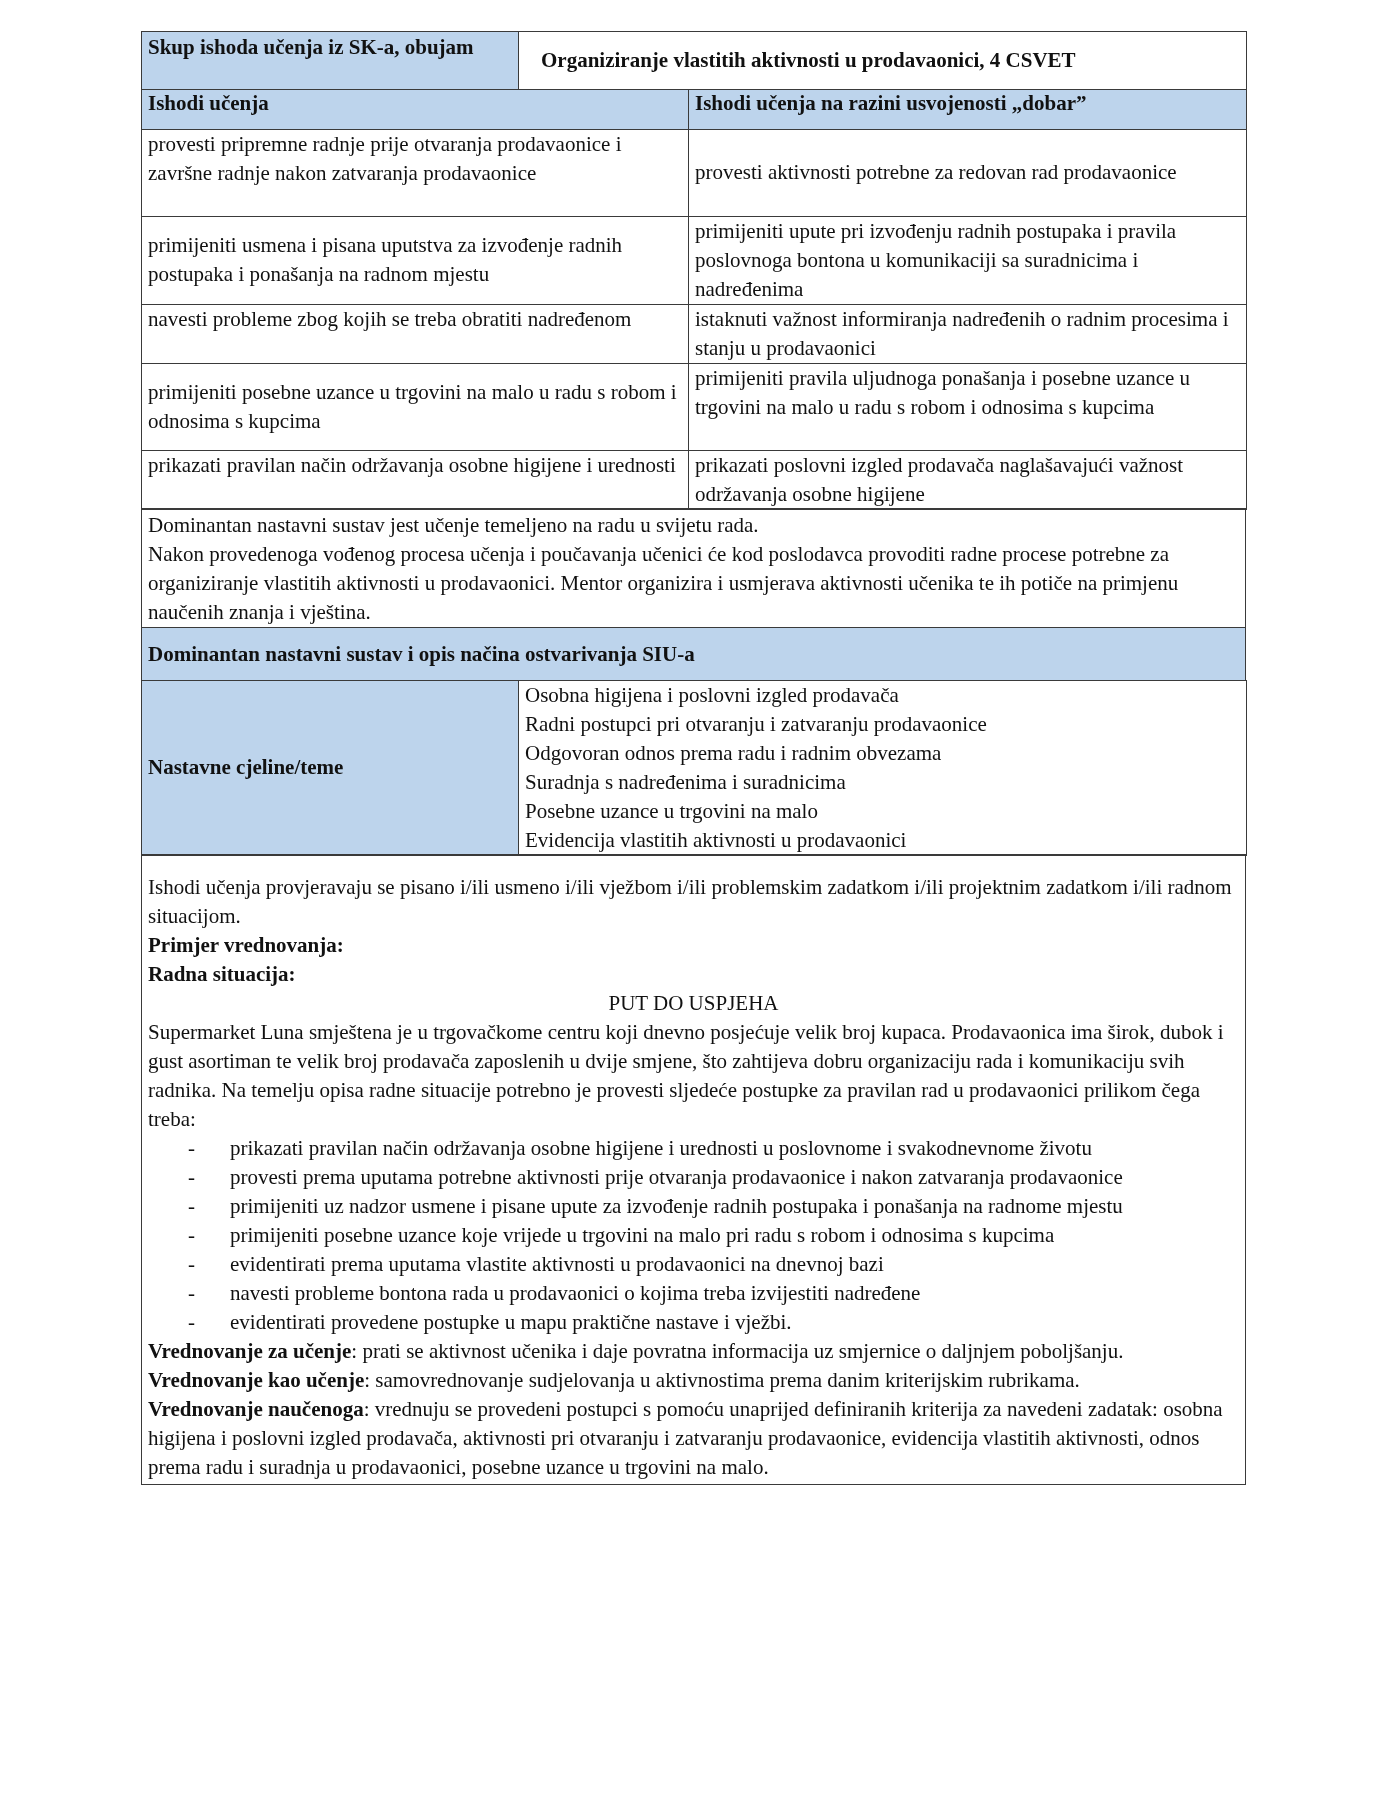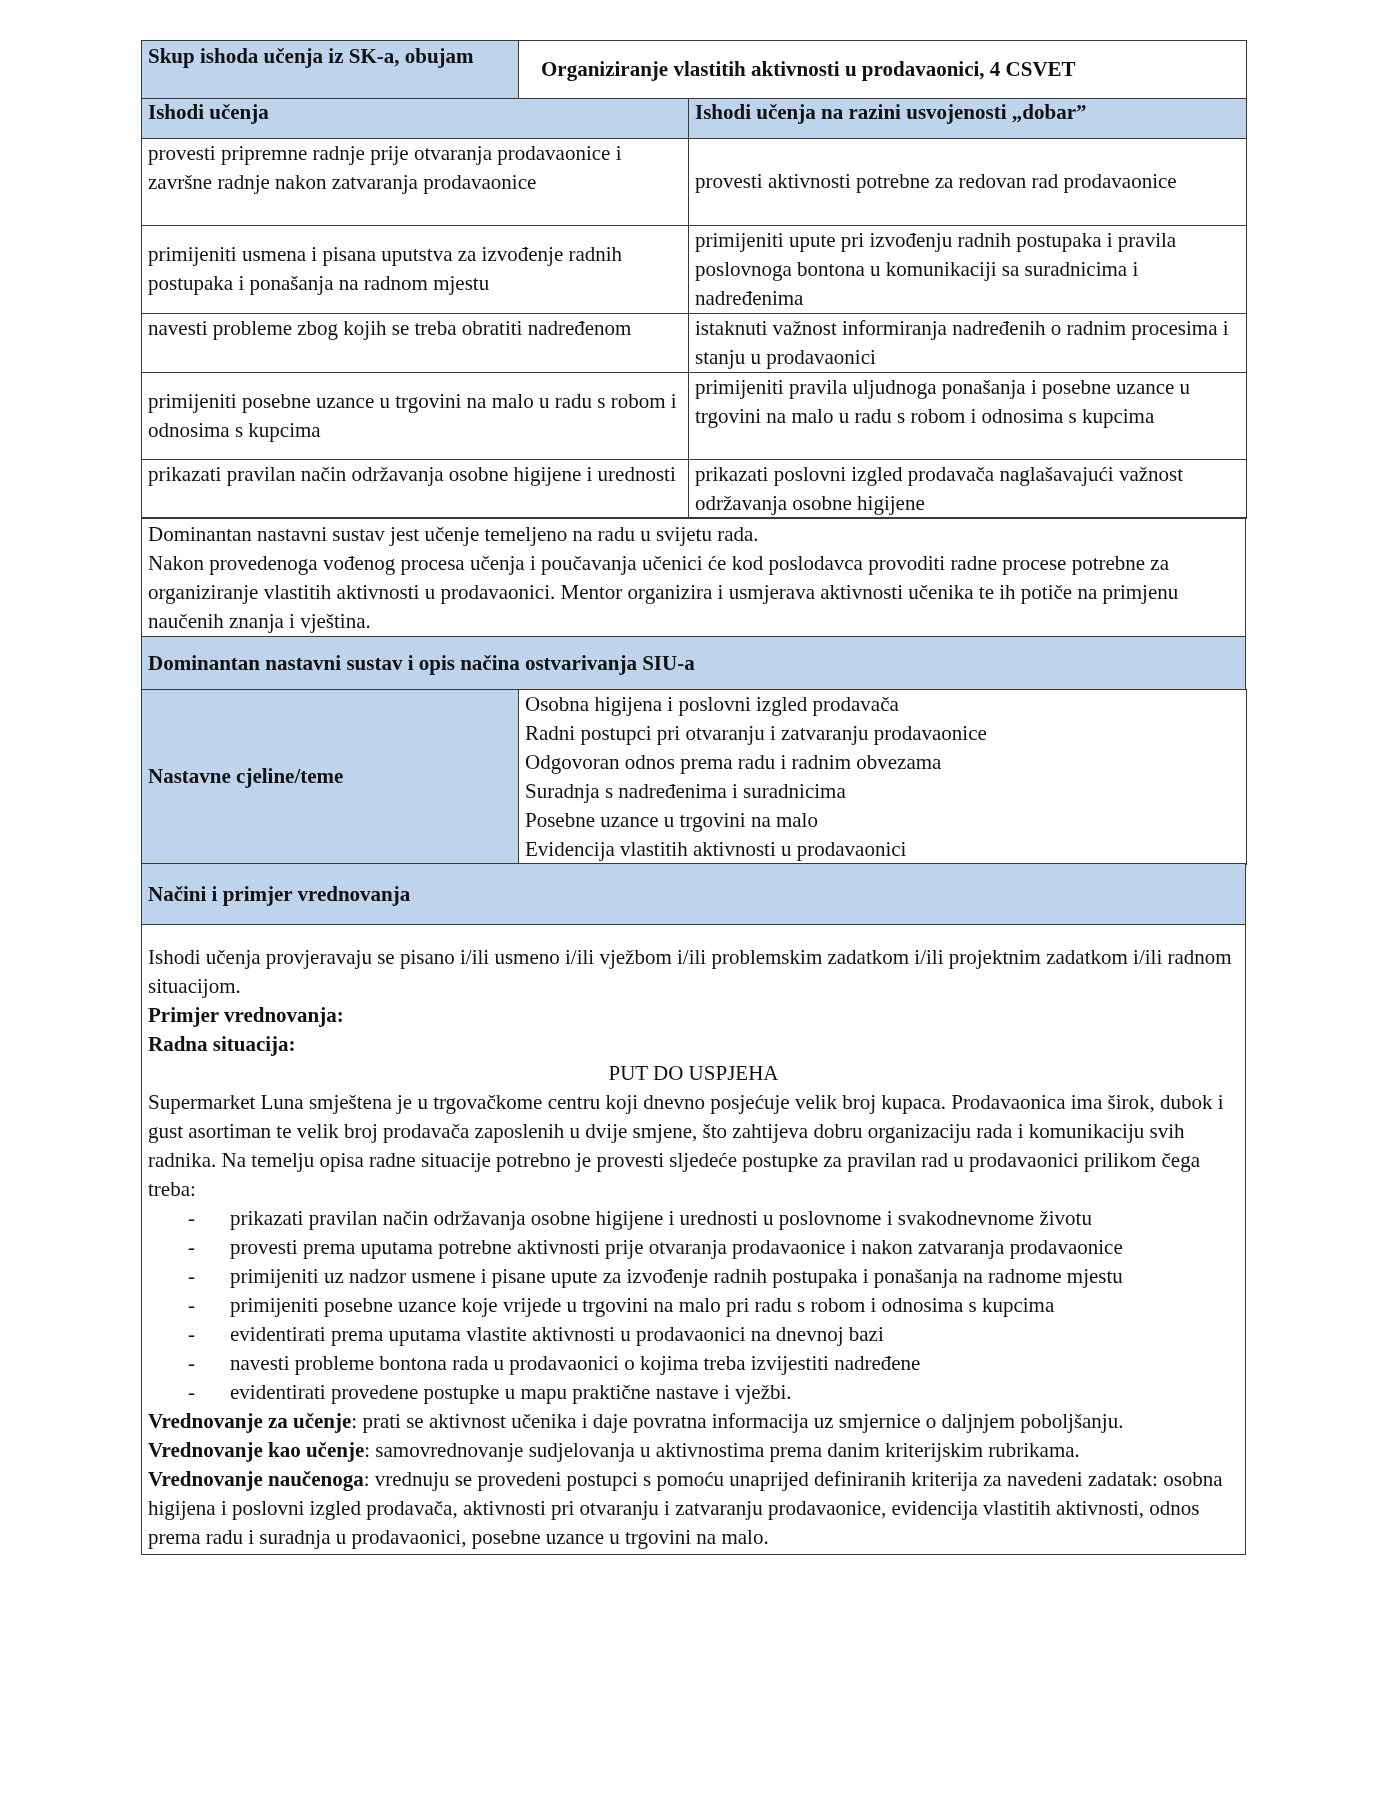--- a/index.html
+++ b/index.html
@@ -1,18 +1,18 @@
 <!DOCTYPE html>
 <html><head>
 <meta charset="utf-8">
 <style>
   html, body { margin: 0; padding: 0; background: #ffffff; }
   body { width: 1386px; height: 1797px; position: relative; overflow: hidden;
          font-family: "Liberation Serif", "DejaVu Serif", serif; color: #111; }
-  .page { position: absolute; left: 141px; top: 40px; width: 1105px; }
+  .page { position: absolute; left: 141px; top: 31px; width: 1105px; }
   table { border-collapse: collapse; width: 1105px; table-layout: fixed; }
   td { border: 1.5px solid #3a3a3a; vertical-align: top; padding: 0 6px;
        font-size: 21px; line-height: 29px; }
   .hdr { background: #bdd4ec; font-weight: bold; }
   .mid { vertical-align: middle; }
   .title-cell { font-weight: bold; font-size: 21px; vertical-align: middle; padding-left: 22px; }
   .sec { background: #bdd4ec; font-weight: bold; vertical-align: middle; height: 52px; }
   .center { text-align: center; font-weight: normal; }
   ul.dash { list-style: none; margin: 0; padding: 0 0 0 82px; }
   ul.dash li { position: relative; }
@@ -101,23 +101,20 @@
         <div>Suradnja s nadređenima i suradnicima</div>
         <div>Posebne uzance u trgovini na malo</div>
         <div>Evidencija vlastitih aktivnosti u prodavaonici</div>
       </td>
     </tr>
   </tbody>
     </table>
 
   <table style="margin-top:-1.5px">
     <tbody>
-        <tr>
-      <td class="sec" style="height:60px">Načini i primjer vrednovanja</td>
-    </tr>
     <tr>
       <td style="padding-top:18px; padding-bottom:2px;">
         <p>Ishodi učenja provjeravaju se pisano i/ili usmeno i/ili vježbom i/ili problemskim zadatkom i/ili projektnim zadatkom i/ili radnom situacijom.</p>
         <p class="b">Primjer vrednovanja:</p>
         <p class="b">Radna situacija:</p>
         <p class="center">PUT DO USPJEHA</p>
         <p>Supermarket Luna smještena je u trgovačkome centru koji dnevno posjećuje velik broj kupaca. Prodavaonica ima širok, dubok i gust asortiman te velik broj prodavača zaposlenih u dvije smjene, što zahtijeva dobru organizaciju rada i komunikaciju svih radnika. Na temelju opisa radne situacije potrebno je provesti sljedeće postupke za pravilan rad u prodavaonici prilikom čega treba:</p>
         <ul class="dash">
           <li><span class="dash-mark">-</span><span>prikazati pravilan način održavanja osobne higijene i urednosti u poslovnome i svakodnevnome životu</span></li>
           <li><span class="dash-mark">-</span><span>provesti prema uputama potrebne aktivnosti prije otvaranja prodavaonice i nakon zatvaranja prodavaonice</span></li>

